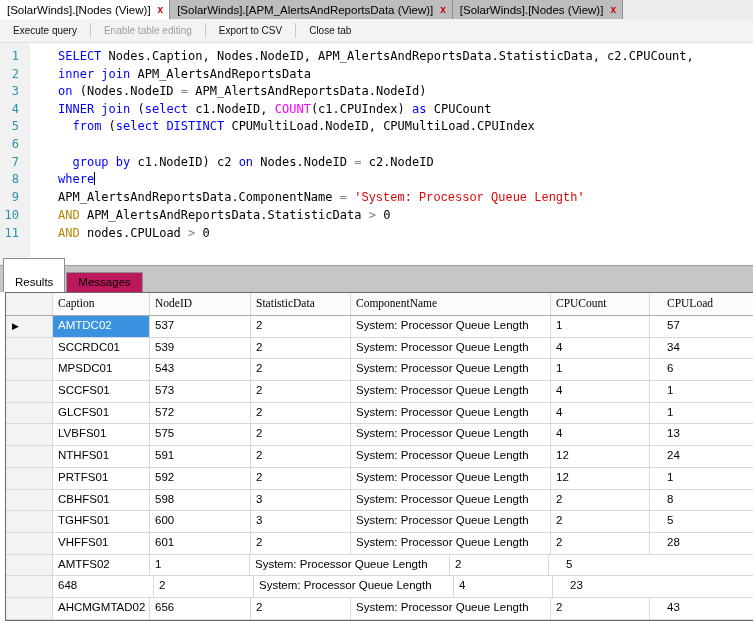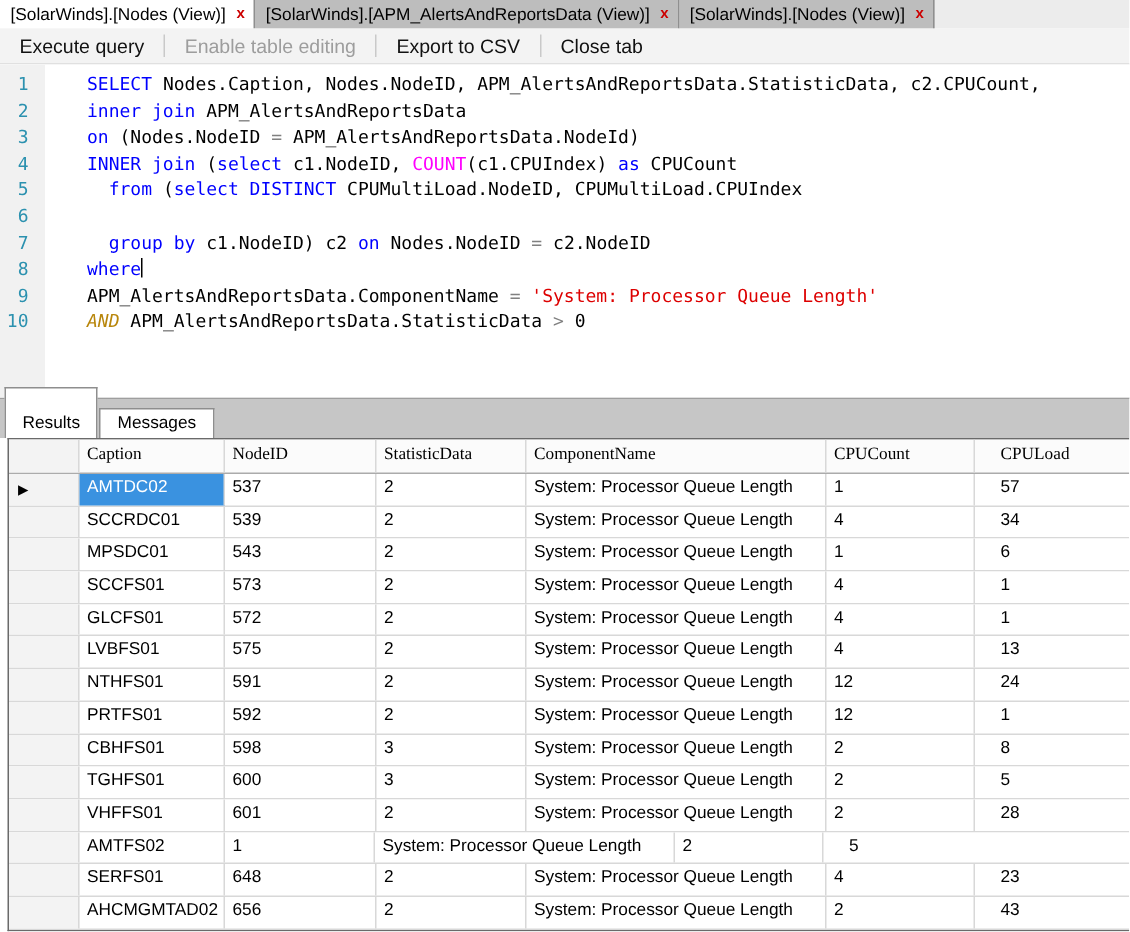--- a/index.html
+++ b/index.html
@@ -9,44 +9,44 @@
 
   
   .tabstrip { height:19px; background:#ececec; display:flex; align-items:stretch; flex:0 0 19px; }
   .dtab { display:flex; align-items:center; padding:0 6px 0 7px; font-size:11.5px; color:#000;
           background:#bdbdbd; border-right:1px solid #8f8f8f; cursor:default; white-space:nowrap; }
   .dtab.active { background:#ffffff; border-right:1px solid #8f8f8f; }
   .dtab .x { color:var(--close,#cc0000); font-weight:bold; font-size:10px; margin-left:7px; line-height:1; }
 
   
   .toolbar { height:24px; flex:0 0 24px; background:#f3f3f3; border-bottom:1px solid #e0e0e0;
-             display:flex; align-items:center; font-size:13px; }
+             display:flex; align-items:center; font-size:10px; }
   .titem { padding:0 13px; color:#111; white-space:nowrap; cursor:default; }
   .titem.disabled { color:#9d9d9d; }
   .tsep { width:1px; height:15px; background:#c9c9c9; }
 
   
   .editor { height:222px; flex:0 0 222px; background:#fff; position:relative;
             font-family:"DejaVu Sans Mono","Liberation Mono",monospace; font-size:12px; overflow:hidden; }
   .gutter-bg { position:absolute; left:0; top:0; bottom:0; width:30px; background:#f1f1f1; }
   .lines { position:relative; padding-top:5px; }
   .line { display:flex; line-height:17.6px; }
   .ln { width:30px; flex:0 0 30px; text-align:right; padding-right:11px; color:var(--ln,#2b91af); }
   .code { padding-left:28px; white-space:pre; color:#000; }
   .tok-kw  { color:var(--kw,#0000ff); }
   .tok-fn  { color:var(--fn,#ff00ff); }
-  .tok-str { color:var(--str,#dd0000); }
+  .tok-str { color:var(--str,#dd0000);font-family:Liberation Mono, monospace; }
   .tok-op  { color:var(--op,#808080); }
-  .tok-logic { color:var(--logic,#b8860b);font-style:italic; }
+  .tok-logic { color:var(--logic,#b8860b); }
   .caret { display:inline-block; width:1px; height:13px; background:#000; vertical-align:-2px; }
 
   
   .resultsbar { height:27px; flex:0 0 27px; background:#c6c6c6; border-top:1px solid #9e9e9e;
                 display:flex; align-items:flex-end; padding-left:3px; }
-  .rtab { font-size:11.5px; padding:3px 11px 4px 11px; background:#ffffff;
+  .rtab { font-size:11.5px; padding:3px 11px 4px 11px; background:#be185d;
           border:1px solid #8e8e8e; border-bottom:none; margin-right:1px; cursor:default; }
   .rtab.active { background:#ffffff; padding-top:17px; position:relative; z-index:2; }
 
   
   .gridwrap { flex:1 1 auto; background:#ffffff; padding-left:5px; overflow:hidden; }
   .grid { height:100%; border:1px solid #6a6a6a; border-right:none; overflow:hidden;
           background:#fff; font-size:11.5px; }
   .ghead { display:flex; height:23px; background:#fbfbfb; border-bottom:1px solid #ababab; }
   .gcorner { width:47px; flex:0 0 47px; background:#f3f3f3; border-right:1px solid #d8d8d8; }
   .hcell { padding:4px 0 0 5px; border-right:1px solid #d8d8d8; color:#000; white-space:nowrap;
@@ -127,20 +127,24 @@
           <span class="code"><span class="tok-kw">where</span><span class="caret"></span></span>
         </div>
         <div class="line">
           <span class="ln">9</span>
           <span class="code"><span>APM_AlertsAndReportsData.ComponentName </span><span class="tok-op">=</span><span> </span><span class="tok-str">'System: Processor Queue Length'</span></span>
         </div>
         <div class="line">
           <span class="ln">10</span>
           <span class="code"><span class="tok-logic">AND</span><span> APM_AlertsAndReportsData.StatisticData </span><span class="tok-op">&gt;</span><span> 0</span></span>
         </div>
+        <div class="line">
+          <span class="ln">11</span>
+          <span class="code"><span class="tok-logic">AND</span><span> nodes.CPULoad </span><span class="tok-op">&gt;</span><span> 0</span></span>
+        </div>
       </div>
   </div>
   <div class="resultsbar" id="resultsbar">
       <div class="rtab active">Results</div>
       <div class="rtab">Messages</div>
     </div>
   <div class="gridwrap">
     <div class="grid" id="grid">
         <div class="ghead">
           <div class="gcorner"></div>
@@ -255,21 +259,20 @@
         <div class="grow">
           <div class="rowhdr"></div>
           <div class="gcell w-c0">AMTFS02</div>
           <div class="gcell w-c2">1</div>
           <div class="gcell w-c3">System: Processor Queue Length</div>
           <div class="gcell w-c4">2</div>
           <div class="gcell w-c5">5</div>
         </div>
         <div class="grow">
           <div class="rowhdr"></div>
-          <div class="gcell w-c0">SERFS01</div>
           <div class="gcell w-c1">648</div>
           <div class="gcell w-c2">2</div>
           <div class="gcell w-c3">System: Processor Queue Length</div>
           <div class="gcell w-c4">4</div>
           <div class="gcell w-c5">23</div>
         </div>
         <div class="grow">
           <div class="rowhdr"></div>
           <div class="gcell w-c0">AHCMGMTAD02</div>
           <div class="gcell w-c1">656</div>

